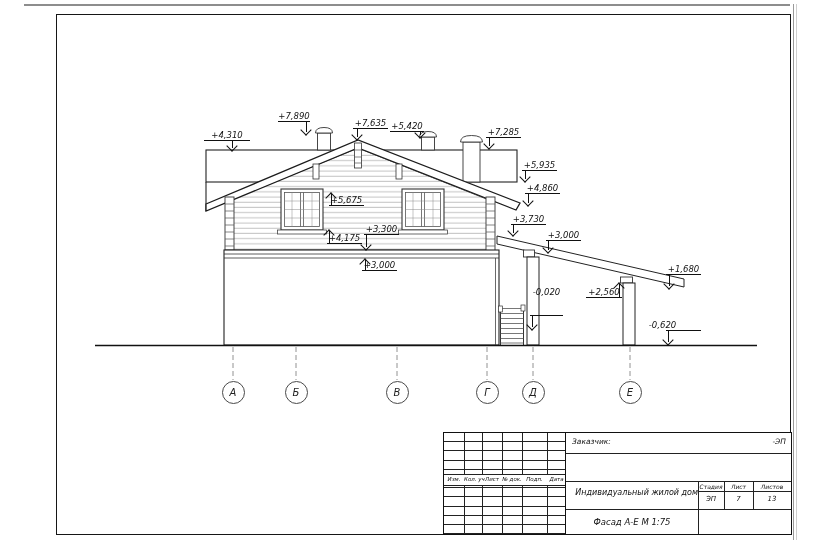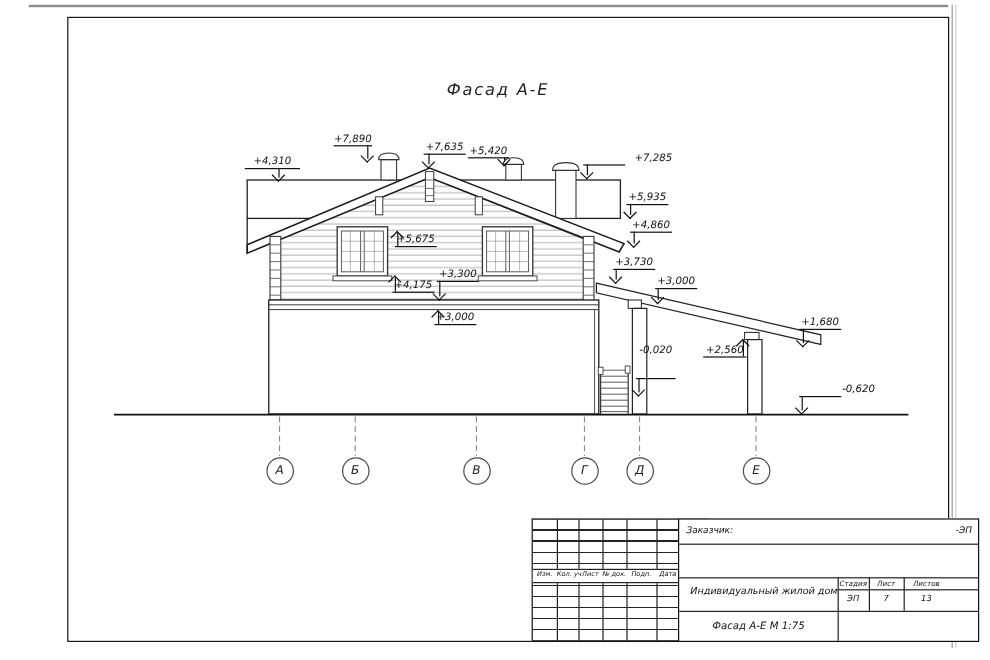--- a/index.html
+++ b/index.html
@@ -20,21 +20,21 @@
   .mark-stem{position:absolute;width:0;border-left:1.2px solid #111;}
   .chev-down{position:absolute;width:7px;height:7px;border-right:1.4px solid #111;
              border-bottom:1.4px solid #111;transform:rotate(45deg);}
   .chev-up{position:absolute;width:7px;height:7px;border-left:1.4px solid #111;
            border-top:1.4px solid #111;transform:rotate(45deg);}
   
   .axis-bubble{position:absolute;width:21px;height:21px;border:1px solid #4a4a4a;
                border-radius:50%;background:#fff;font-size:10px;font-style:italic;
                color:#222;text-align:center;line-height:21px;}
   
-  .tb{border:1.5px solid #111;background:#fff;padding-left:24px;}
+  .tb{border:1.5px solid #111;background:#fff;}
   .tb-left{left:443px;top:432px;width:122px;height:101px;}
   .tb-left .rowlines{position:absolute;left:0;top:0;right:0;bottom:0;
      background:repeating-linear-gradient(to bottom,transparent 0,transparent 8.2px,#222 8.2px,#222 9.2px);}
   .tb-vline{position:absolute;top:0;bottom:0;width:1px;background:#222;}
   .tb-headband{position:absolute;left:0;top:41px;height:10px;right:0;background:#fff;
                border-top:1px solid #222;border-bottom:1px solid #222;}
   .tb-headlabel{position:absolute;top:42px;height:9px;font-size:5.5px;font-style:italic;
                 text-align:center;line-height:9px;white-space:nowrap;color:#111;overflow:visible;}
   .tb-right{left:565px;top:432px;width:225px;height:101px;}
   .tb-h{position:absolute;height:1px;background:#222;left:0;right:0;}
@@ -44,21 +44,20 @@
 </head>
 <body>
 
 <div class="stage">
 
   <div class="abs paper-edge-top"></div>
   <div class="abs paper-edge-right1"></div>
   <div class="abs paper-edge-right2"></div>
   <div class="abs frame"></div>
 
-  <div class="abs dwg-title">Фасад А-Е</div>
 
   <svg width="825" height="550">
     <defs>
       <pattern id="logs" width="6" height="5.2" patternUnits="userSpaceOnUse">
         <line x1="0" y1="4.6" x2="6" y2="4.6" stroke="#adadad" stroke-width="0.8"></line>
       </pattern>
     </defs>
 
     <g>
       <rect x="206" y="150" width="311" height="32" fill="#fff" stroke="#222" stroke-width="1.1"></rect>
@@ -176,21 +175,21 @@
         <span class="mark-stem" style="left: 357px; top: 128px; height: 9px;"></span>
         <span class="chev-down" style="left: 353px; top: 130.5px;"></span>
       </div>
       <div>
         <span class="mark-label" style="left: 390px; top: 120.5px; width: 34px;">+5,420</span>
         <span class="mark-shelf" style="left: 390px; top: 131px; width: 34px;"></span>
         <span class="mark-stem" style="left: 420px; top: 131px; height: 4px;"></span>
         <span class="chev-down" style="left: 416px; top: 128.5px;"></span>
       </div>
       <div>
-        <span class="mark-label" style="left: 486px; top: 126.5px; width: 35px; margin-left: 41px;">+7,285</span>
+        <span class="mark-label" style="left: 486px; top: 126.5px; width: 35px;">+7,285</span>
         <span class="mark-shelf" style="left: 486px; top: 137px; width: 35px;"></span>
         <span class="mark-stem" style="left: 489px; top: 137px; height: 9px;"></span>
         <span class="chev-down" style="left: 485px; top: 139.5px;"></span>
       </div>
       <div>
         <span class="mark-label" style="left: 522px; top: 159.5px; width: 35px;">+5,935</span>
         <span class="mark-shelf" style="left: 522px; top: 170px; width: 35px;"></span>
         <span class="mark-stem" style="left: 525px; top: 170px; height: 9px;"></span>
         <span class="chev-down" style="left: 521px; top: 172.5px;"></span>
       </div>
@@ -248,21 +247,21 @@
         <span class="mark-stem" style="left: 669px; top: 274px; height: 12px;"></span>
         <span class="chev-down" style="left: 665px; top: 279.5px;"></span>
       </div>
       <div>
         <span class="mark-label" style="left: 530px; top: 287px; width: 33px;">-0,020</span>
         <span class="mark-shelf" style="left: 530px; top: 315px; width: 33px;"></span>
         <span class="mark-stem" style="left: 532px; top: 315px; height: 12px;"></span>
         <span class="chev-down" style="left: 528px; top: 320.5px;"></span>
       </div>
       <div>
-        <span class="mark-label" style="left: 698px; top: 319.5px; width: 35px;">-0,620</span>
+        <span class="mark-label" style="left: 645px; top: 319.5px; width: 35px;">-0,620</span>
         <span class="mark-shelf" style="left: 666px; top: 330px; width: 35px;"></span>
         <span class="mark-stem" style="left: 668px; top: 330px; height: 12px;"></span>
         <span class="chev-down" style="left: 664px; top: 335.5px;"></span>
       </div>
     </div>
   <div id="axes-layer">
       <div class="axis-bubble" style="left: 221.5px; top: 381px;">А</div>
       <div class="axis-bubble" style="left: 284.5px; top: 381px;">Б</div>
       <div class="axis-bubble" style="left: 385.5px; top: 381px;">В</div>
       <div class="axis-bubble" style="left: 475.5px; top: 381px;">Г</div>

